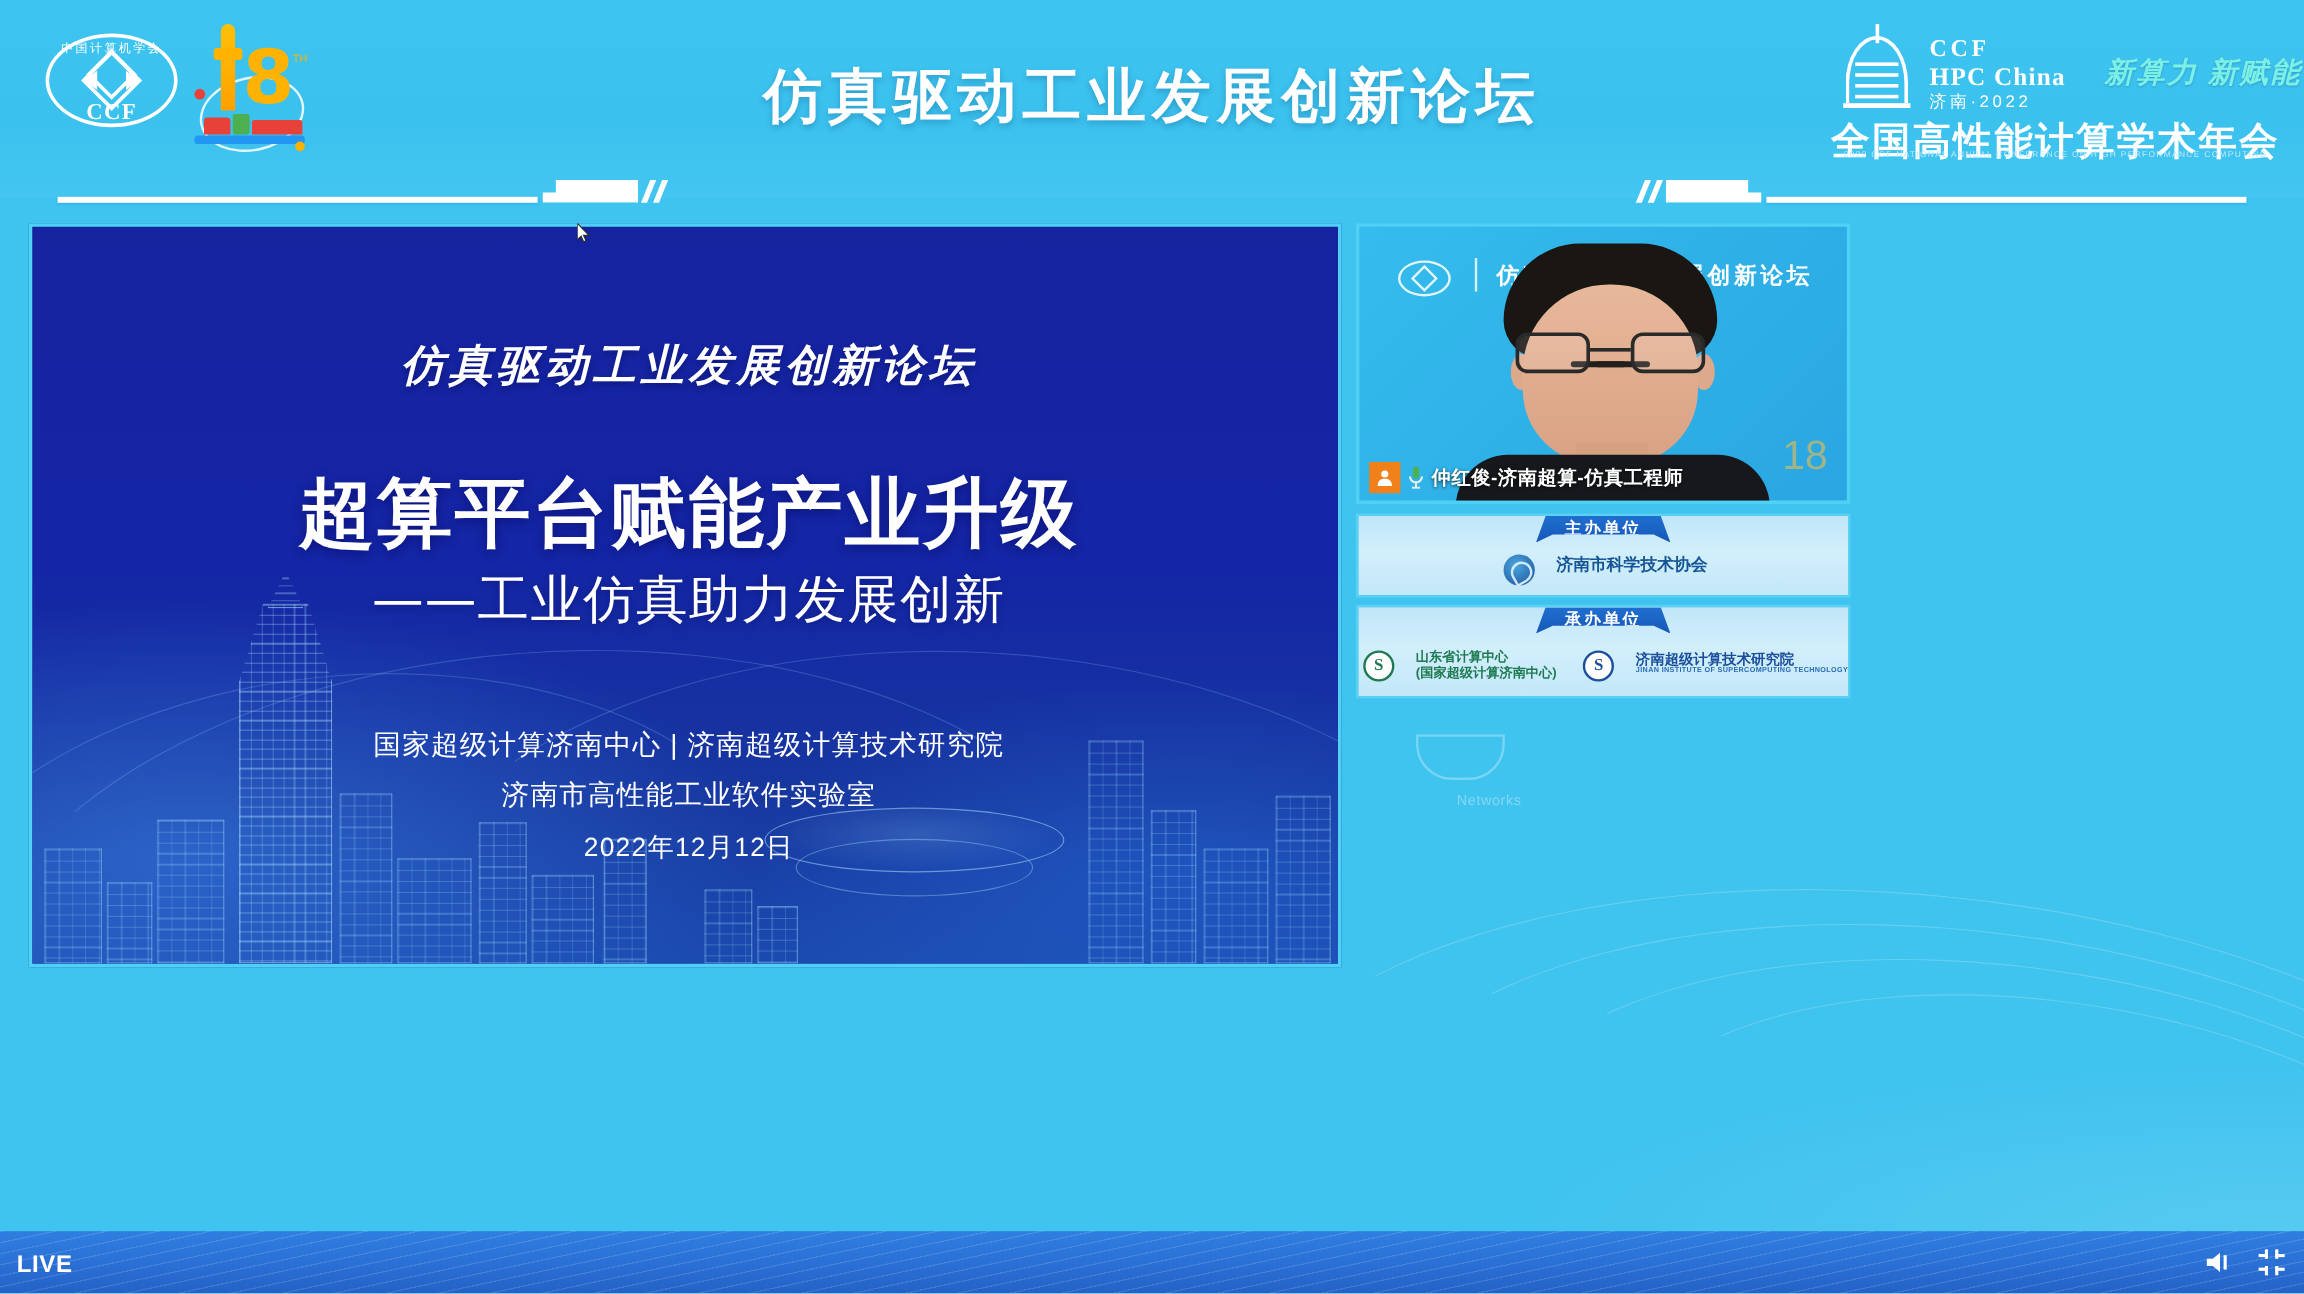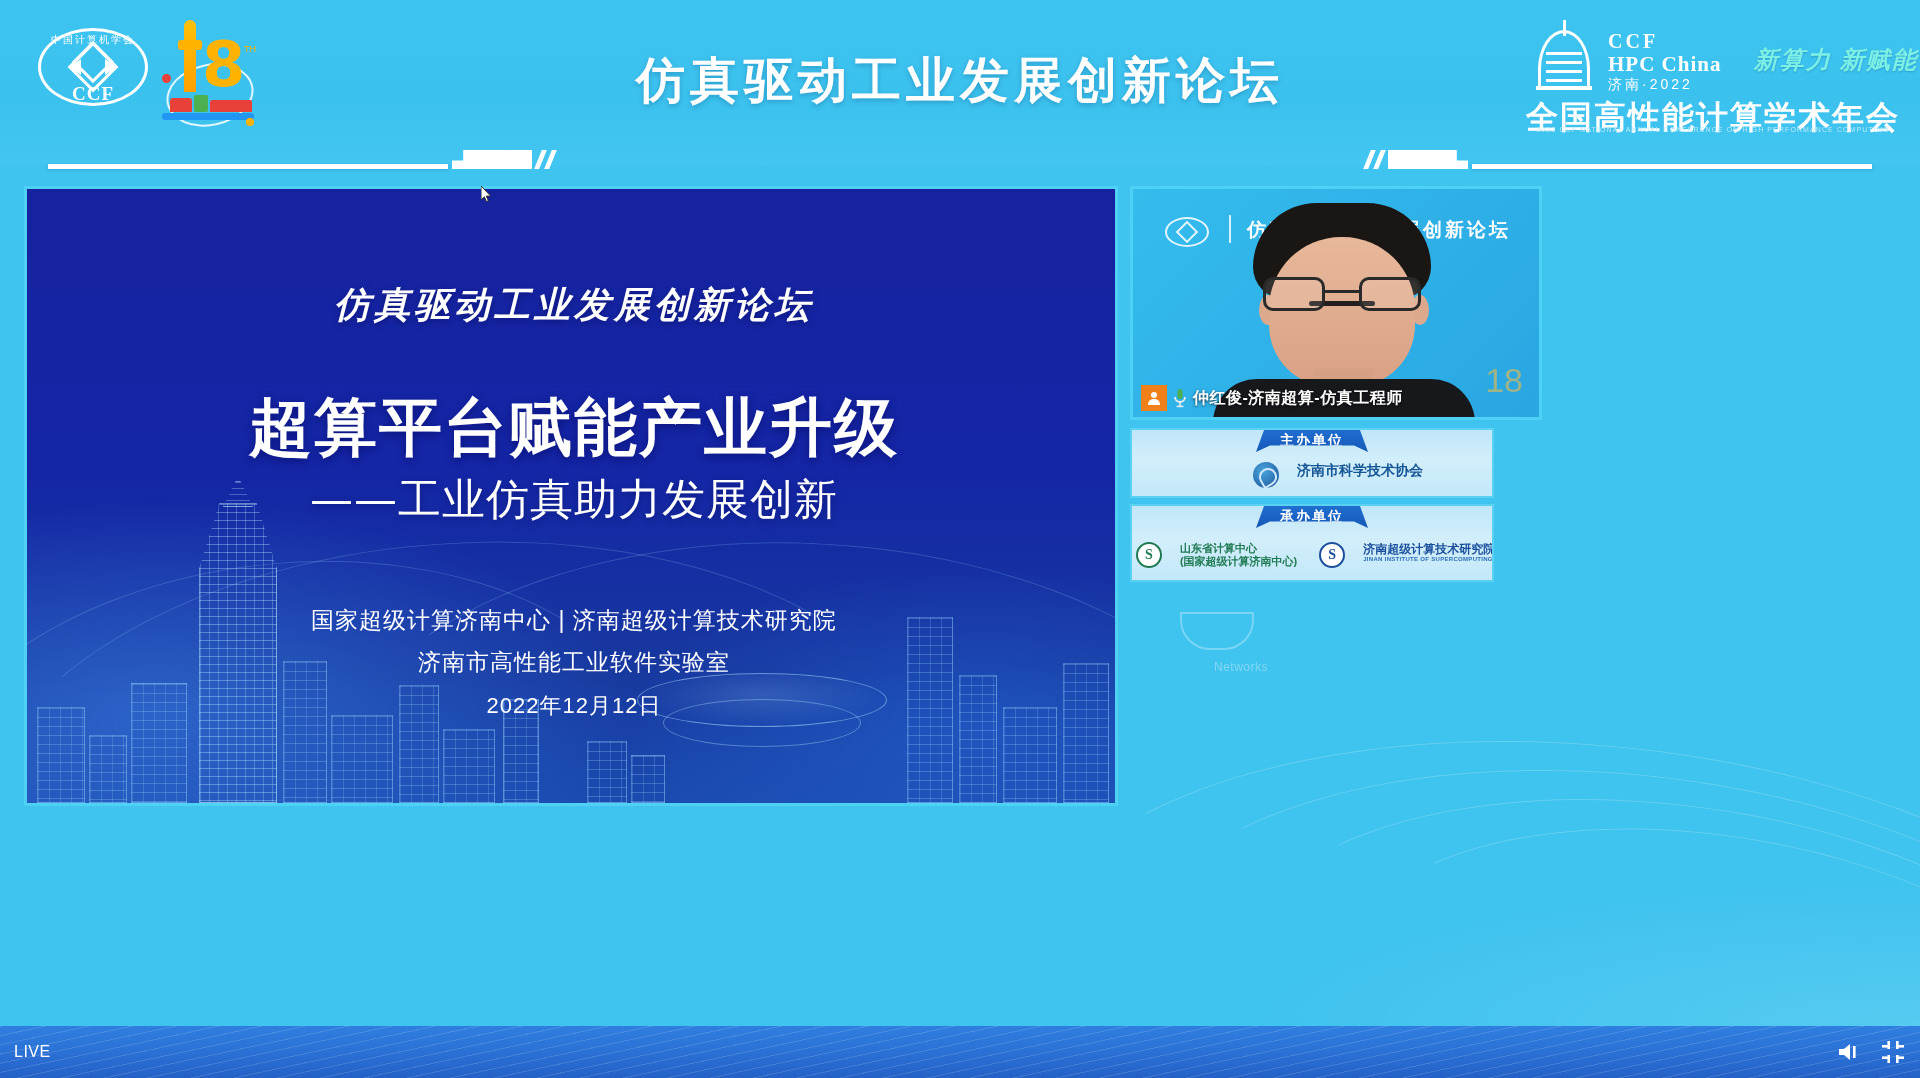--- a/index.html
+++ b/index.html
@@ -212,21 +212,21 @@
 
   .name-badge { position:absolute; left:8px; bottom:6px; height:26px;
     display:flex; align-items:center; z-index:6;text-align:center; }
   .nb-avatar { width:26px; height:26px; background:#f08019;
     display:flex; align-items:center; justify-content:center; }
   .nb-avatar svg { display:block; }
   .nb-mic { width:26px; display:flex; align-items:center; justify-content:center; }
   .nb-name { color:#fff; font-size:16px; font-weight:bold; letter-spacing:.5px;
     text-shadow:0 1px 3px rgba(0,0,0,.75); white-space:nowrap; }
 
-  .spon-card { position:absolute; left:0; width:364px;
+  .spon-card { position:absolute; left:0; width:412px;
     border:2px solid #5ad0f2; overflow:hidden;
     background:linear-gradient(180deg,#bfe6f8 0%,#d2eefb 45%,#c3e8f9 100%); }
   #spon-host { top:242px; height:70px; }
   #spon-co   { top:318px; height:78px; }
   .spon-ribbon { position:absolute; left:50%; top:0; transform:translateX(-50%);
     height:22px; padding:0 24px; background:linear-gradient(180deg,#1f6fd0,#1557b8);
     color:#fff; font-size:14px; font-weight:bold; letter-spacing:2px;
     display:flex; align-items:center; justify-content:center;
     clip-path:polygon(8px 0,calc(100% - 8px) 0,100% 100%,calc(100% - 14px) 70%,14px 70%,0 100%); }
   .spon-body { position:absolute; left:0; top:24px; width:412px; height:calc(100% - 24px);
@@ -258,21 +258,21 @@
     font-size:12px; letter-spacing:.5px; }
   #boat-wm { position:absolute; left:1180px; top:612px; width:74px; height:38px;
     border:2px solid rgba(255,255,255,.3); border-radius:0 0 30px 30px; }
 
   
   #bottom-bar { position:absolute; left:0; bottom:0; width:1920px; height:52px;
     background:
       repeating-linear-gradient(168deg, rgba(255,255,255,.13) 0 1px, transparent 1px 9px),
       linear-gradient(180deg,#2f7fe0 0%,#2a6fd4 55%,#2461c6 100%); }
   #live-label { position:absolute; left:14px; top:17px; color:#fff;
-    font-size:16px; font-weight:normal; letter-spacing:.5px; }
+    font-size:20px; font-weight:bold; letter-spacing:.5px; }
   .bb-ctrls { position:absolute; right:14px; top:13px; display:flex;
     align-items:center; gap:18px; }
   .bb-btn { width:26px; height:26px; display:flex; align-items:center;
     justify-content:center; cursor:pointer; }
   .bb-btn svg { display:block; }
 
   
   .page-wave { position:absolute; right:0; bottom:52px; width:900px; height:330px;
     background:
       radial-gradient(ellipse 120% 70% at 100% 100%, rgba(255,255,255,.12), transparent 62%);

